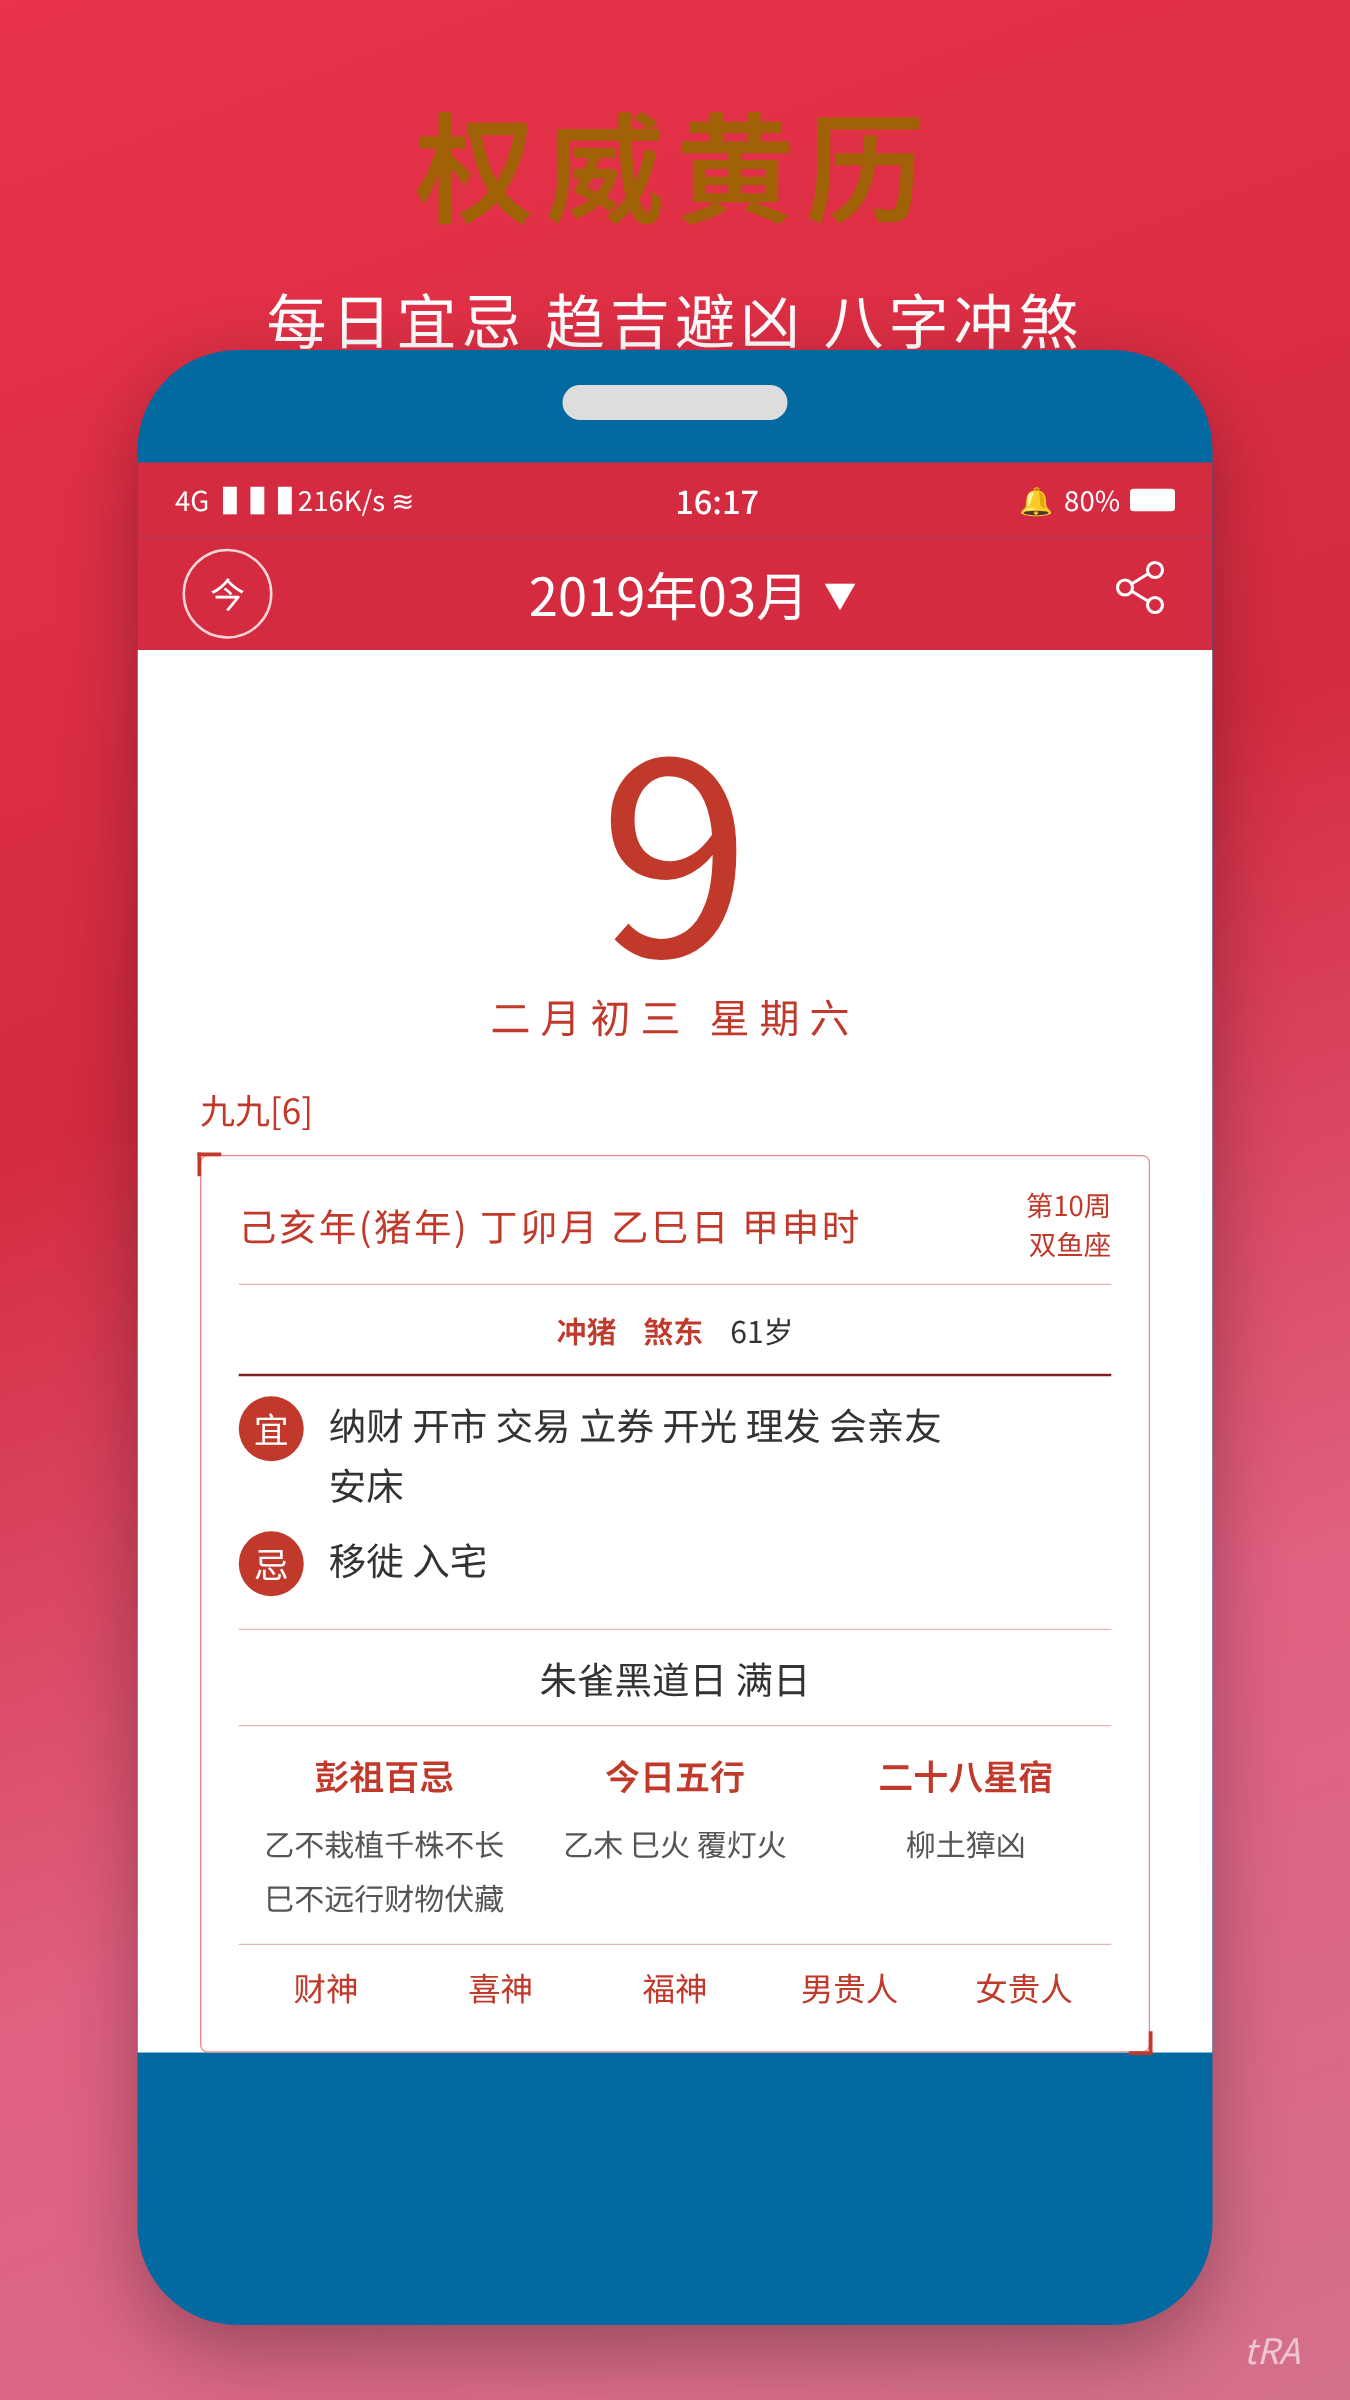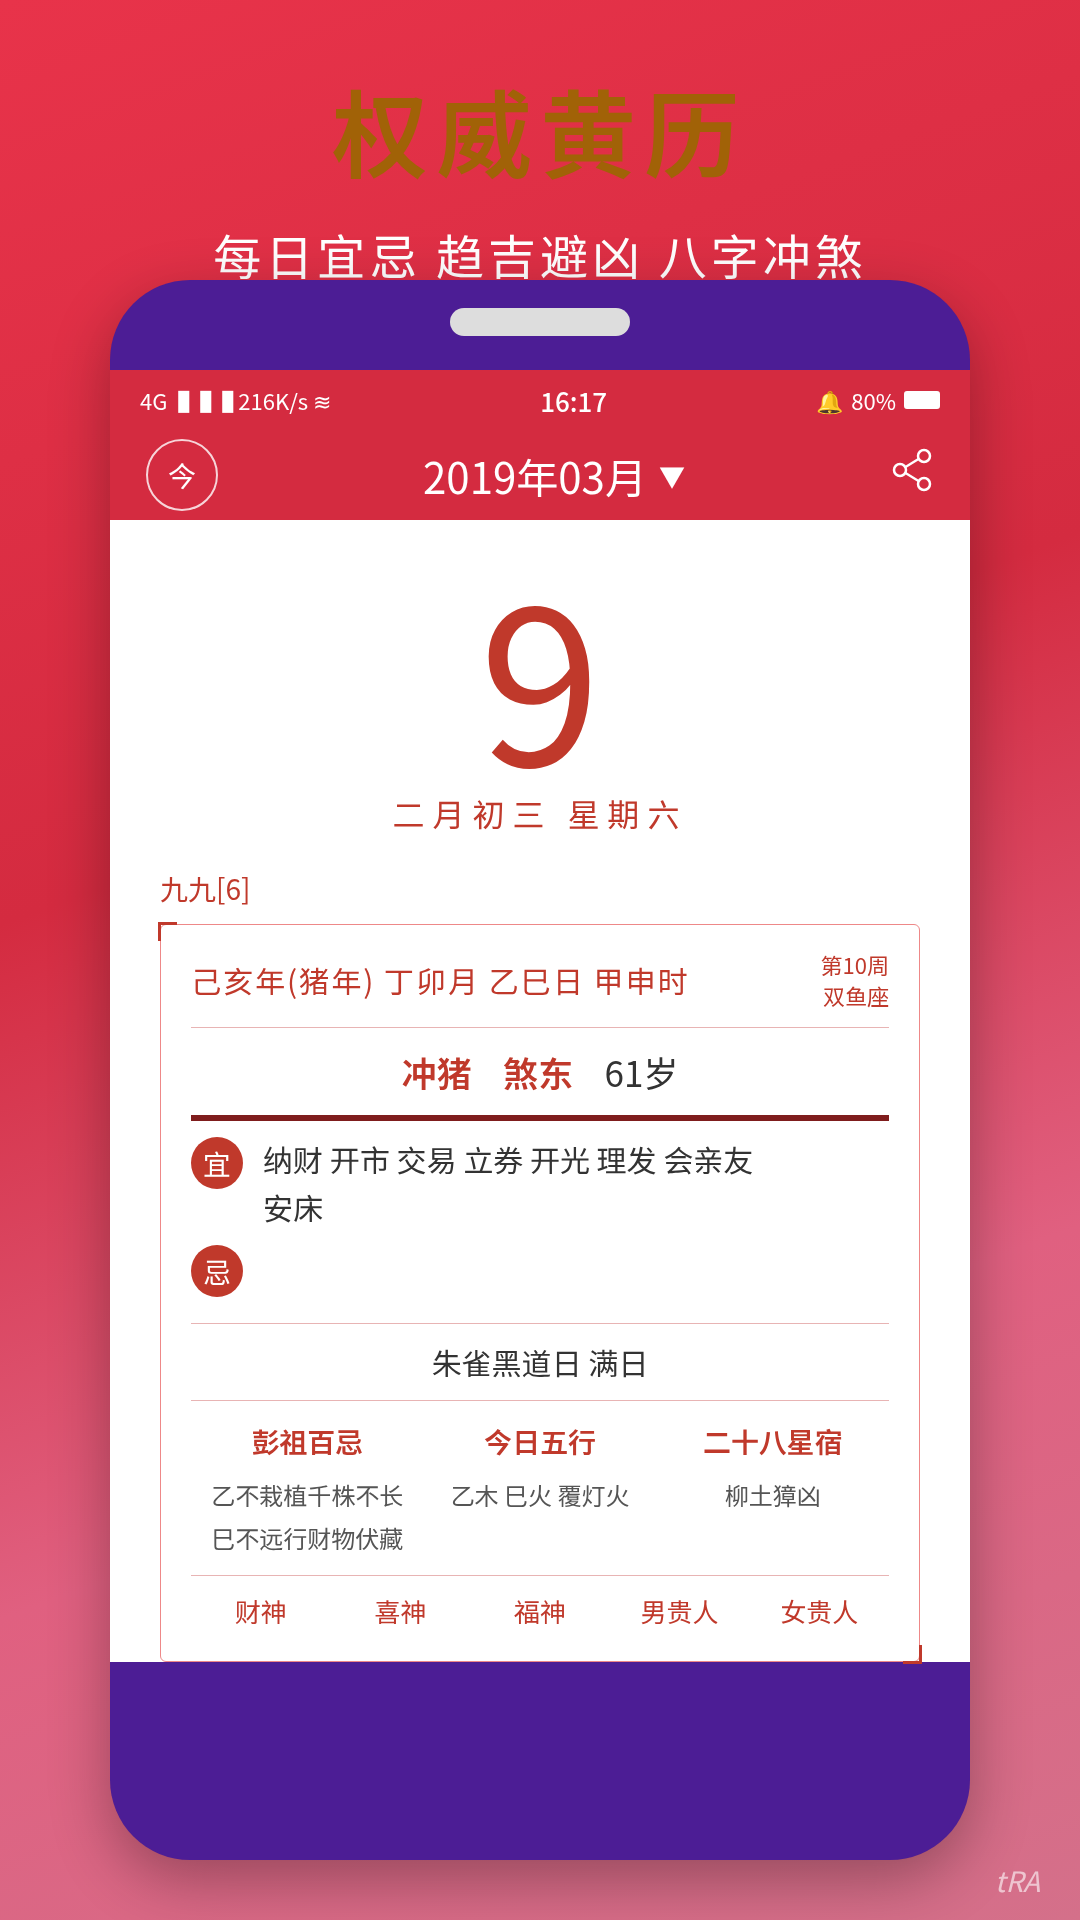--- a/index.html
+++ b/index.html
@@ -34,21 +34,21 @@
     }
 
     
     .phone-mockup {
       position: absolute;
       top: 280px;
       left: 50%;
       transform: translateX(-50%);
       width: 860px;
       height: 1580px;
-      background: #4c1d95;
+      background: #0369a1;
       border-radius: 80px;
       box-shadow: 0 20px 60px rgba(0,0,0,0.3);
       overflow: hidden;
     }
 
     
     .phone-speaker {
       position: absolute;
       top: 28px;
       left: 50%;
@@ -194,23 +194,23 @@
     }
     .ganzhi-week {
       font-size: 22px;
       text-align: right;
       line-height: 1.4;
     }
 
     .chong-row {
       text-align: center;
       padding: 18px 0;
-      font-size: 35px;
+      font-size: 24px;
       color: #333;
-      border-bottom: 6px solid #7f1d1d;
+      border-bottom: 2px solid #7f1d1d;
     }
     .chong-highlight {
       color: #c0392b;
       font-weight: 600;
     }
 
     .yi-ji-section {
       padding: 14px 0;
       border-bottom: 1px solid #e8b4b4;
     }
@@ -365,20 +365,21 @@
         <div class="yi-row">
           <div class="badge">
             <span>宜</span>
           </div>
           <div class="yi-text">纳财 开市 交易 立券 开光 理发 会亲友<br>安床</div>
         </div>
         <div class="ji-row">
           <div class="badge">
             <span>忌</span>
           </div>
+          <div class="ji-text">移徙 入宅</div>
         </div>
       </div>
 
       <div class="special-day">朱雀黑道日   满日</div>
 
       <div class="three-col">
         <div class="col-section">
           <div class="col-title">彭祖百忌</div>
           <div class="col-content">乙不栽植千株不长<br>巳不远行财物伏藏</div>
         </div>

